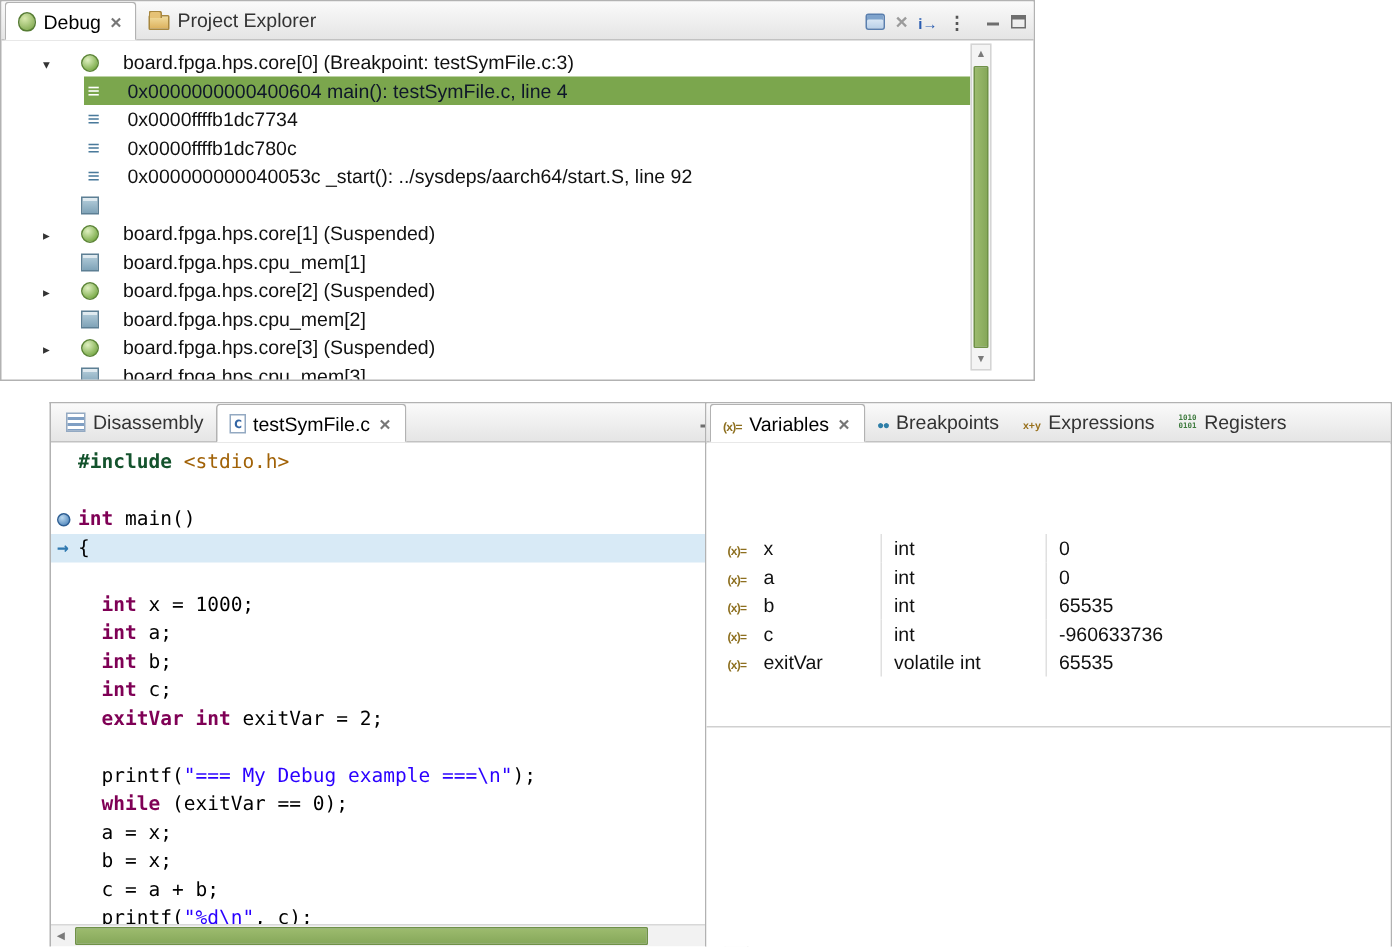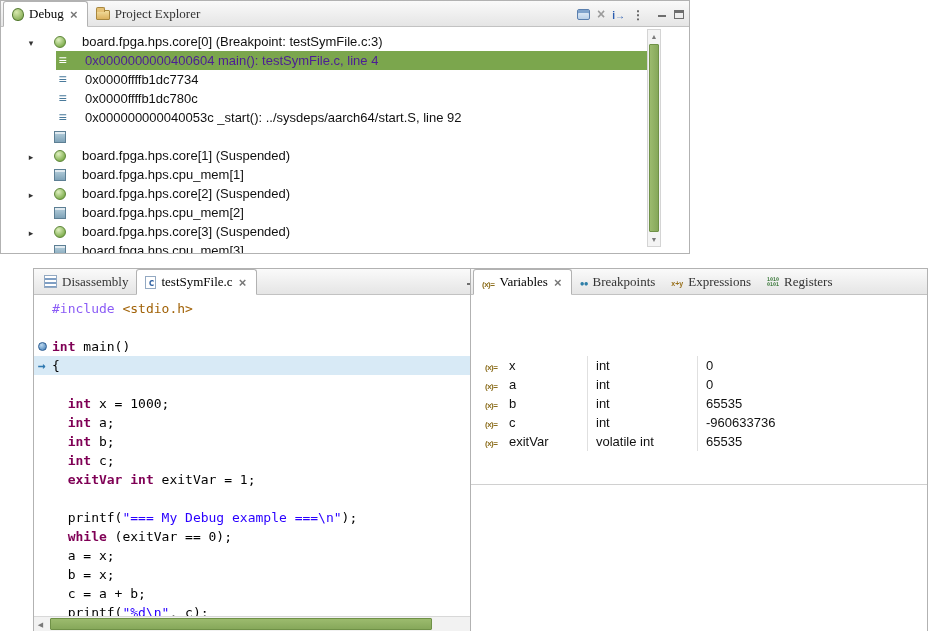--- a/index.html
+++ b/index.html
@@ -9,21 +9,21 @@
   .panel{position:absolute;background:#fff;border:1px solid #b2b2b2;}
   #debug-panel{left:0;top:0;width:690px;height:254px;}
   #editor-panel{left:0;top:268px;width:466px;height:363px;border-bottom:none;margin-left:33px;}
   #vars-panel{left:470px;top:268px;width:458px;height:363px;border-bottom:none;}
 
   
   .tabbar{position:relative;height:26px;background:linear-gradient(#fafafa,#e5e5e5);border-bottom:1px solid #c2c2c2;display:flex;}
   .tabs{display:flex;align-items:stretch;padding-left:2px;height:100%;}
   .tab{display:flex;align-items:center;gap:5px;padding:0 8px;color:#333;white-space:nowrap;position:relative;}
   .tab.active{background:#fff;border:1px solid #b2b2b2;border-bottom:1px solid #fff;border-radius:3px 3px 0 0;margin-bottom:-1px;color:#000;}
-  .tab-label{white-space:nowrap;font-family:Liberation Serif, serif;}
+  .tab-label{white-space:nowrap;}
   .close-x{display:inline-block;width:10px;text-align:center;}
   .close-x::before{content:"×";font-size:13px;line-height:10px;color:#777;font-weight:bold;}
   .tb-right{position:absolute;right:5px;top:0;height:26px;display:flex;align-items:center;gap:7px;}
 
   
   .icon,.tbi,.ticon{display:inline-block;position:relative;flex:none;}
   .debug-icon{width:12px;height:13px;border-radius:50% 50% 45% 45%;background:radial-gradient(circle at 35% 30%,#d8e9ad,#74a043);border:1px solid #567c33;}
   .project-explorer-icon{width:14px;height:10px;background:linear-gradient(#f2dc9c,#dcb25e);border:1px solid #a8873e;border-radius:1px;margin-top:3px;}
   .project-explorer-icon::before{content:"";position:absolute;top:-4px;left:-1px;width:7px;height:4px;background:#e6c276;border:1px solid #a8873e;border-bottom:none;border-radius:2px 2px 0 0;}
   .disassembly-icon{width:13px;height:13px;border:1px solid #93a9c2;background:repeating-linear-gradient(#ffffff 0 2px,#7f9fc4 2px 4px);}
@@ -39,21 +39,21 @@
   .i-viewmenu::before{content:"⋮";font-size:12px;font-weight:bold;color:#555;}
   .i-min{width:10px;height:9px;}
   .i-min::before{content:"";position:absolute;left:1px;right:1px;top:5px;height:2px;background:#6e6e6e;}
   .i-max{width:10px;height:9px;border:1px solid #6e6e6e;border-top-width:3px;}
 
   
   .tree{position:absolute;left:1px;top:27px;right:42px;bottom:0;overflow:hidden;padding-top:4px;}
   .tree-row{display:flex;height:19px;align-items:center;}
   .tree-indent{display:inline-block;height:100%;flex:none;}
   .tree-body{display:flex;align-items:center;gap:16px;flex:1;height:100%;padding-right:4px;overflow:hidden;}
-  .tree-body.selected{background:#7BA64D;color:#4c1d95;}
+  .tree-body.selected{background:#7BA64D;color:#0f172a;}
   .expander{width:14px;flex:none;text-align:center;}
   .expander::before{content:attr(data-glyph);font-size:9px;color:#333;}
   .ticon.core{width:12px;height:12px;border-radius:50%;background:radial-gradient(circle at 35% 30%,#dff0c0,#7fae4e 75%);border:1px solid #5d8638;}
   .ticon.mem{width:12px;height:12px;background:linear-gradient(#b6cfdc,#7fa3b8);border:1px solid #5d7f94;box-shadow:inset 0 2px 0 rgba(255,255,255,.6);}
   .ticon.frame{width:13px;text-align:center;}
   .ticon.frame::before{content:"≡";font-size:14px;font-weight:bold;color:#4a7a9b;line-height:12px;}
   .selected .ticon.frame::before{color:#fff;}
   .tree-label{overflow:hidden;text-overflow:clip;}
 
   
@@ -76,21 +76,21 @@
 
   
   .editor-body{position:absolute;top:27px;left:0;right:0;bottom:0;background:#fff;overflow:hidden;}
   .code{position:absolute;top:0;left:0;right:25px;bottom:15px;overflow:hidden;padding-top:3px;font-family:"DejaVu Sans Mono",monospace;font-size:13px;}
   .code-line{display:flex;height:19px;align-items:center;}
   .code-line.hl{background:#d8eaf6;}
   .gutter{width:16px;flex:none;display:flex;align-items:center;justify-content:center;height:100%;}
   .line-text{white-space:pre;margin-left:2px;}
   .tk-plain{color:#000;}
   .tk-kw{color:#7f0055;font-weight:bold;}
-  .tk-pp{color:#8b5cf6;font-weight:normal;text-align:right;}
+  .tk-pp{color:#14532d;font-weight:bold;text-align:right;}
   .tk-hdr{color:#a16207;}
   .tk-str{color:#2a00ff;}
   .bp-dot{width:9px;height:9px;border-radius:50%;background:radial-gradient(circle at 35% 30%,#bcd9ef,#3f7ab5);border:1px solid #2c5d92;}
   .ip-arrow::before{content:"→";font-weight:bold;font-size:13px;color:#2e78b0;}
   .ovr{position:absolute;right:15px;top:0;bottom:15px;width:10px;}
   .ov-mark{position:absolute;left:1px;width:7px;height:5px;background:#9fd4e8;border:1px solid #5aa7c4;}
 
   
   .vars-body{position:absolute;top:27px;left:0;right:0;bottom:0;background:#fff;}
   .vars-rows{padding-top:60px;}
@@ -282,21 +282,21 @@
         <div class="code-line">
           <span class="gutter"></span>
           <span class="line-text"><span class="tk-plain">  </span><span class="tk-kw">int</span><span class="tk-plain"> b;</span></span>
         </div>
         <div class="code-line">
           <span class="gutter"></span>
           <span class="line-text"><span class="tk-plain">  </span><span class="tk-kw">int</span><span class="tk-plain"> c;</span></span>
         </div>
         <div class="code-line">
           <span class="gutter"></span>
-          <span class="line-text"><span class="tk-plain">  </span><span class="tk-kw">exitVar</span><span class="tk-plain"> </span><span class="tk-kw">int</span><span class="tk-plain"> exitVar = 1;</span></span>
+          <span class="line-text"><span class="tk-plain">  </span><span class="tk-kw">exitVar</span><span class="tk-plain"> </span><span class="tk-kw">int</span><span class="tk-plain"> exitVar = 2;</span></span>
         </div>
         <div class="code-line">
           <span class="gutter"></span>
           <span class="line-text"></span>
         </div>
         <div class="code-line">
           <span class="gutter"></span>
           <span class="line-text"><span class="tk-plain">  printf(</span><span class="tk-str">"=== My Debug example ===\n"</span><span class="tk-plain">);</span></span>
         </div>
         <div class="code-line">

